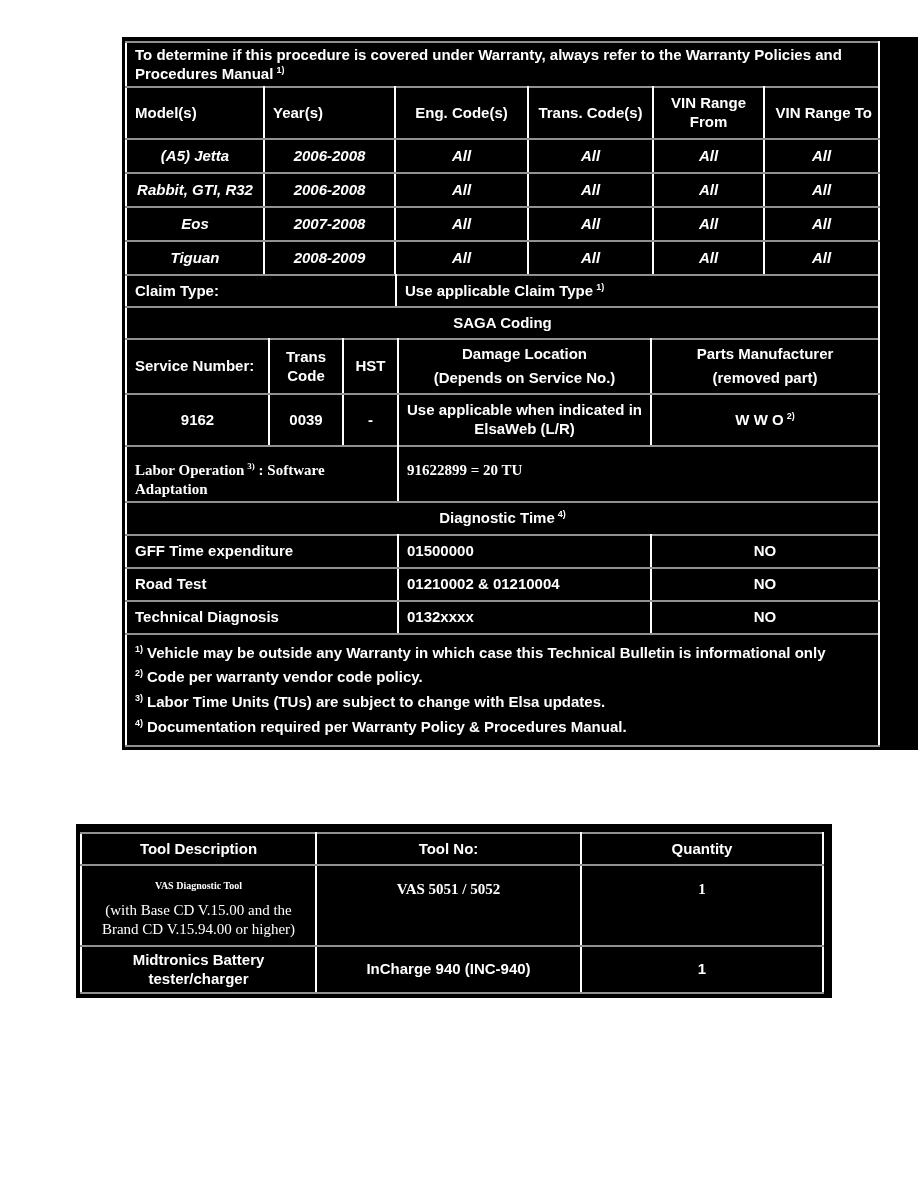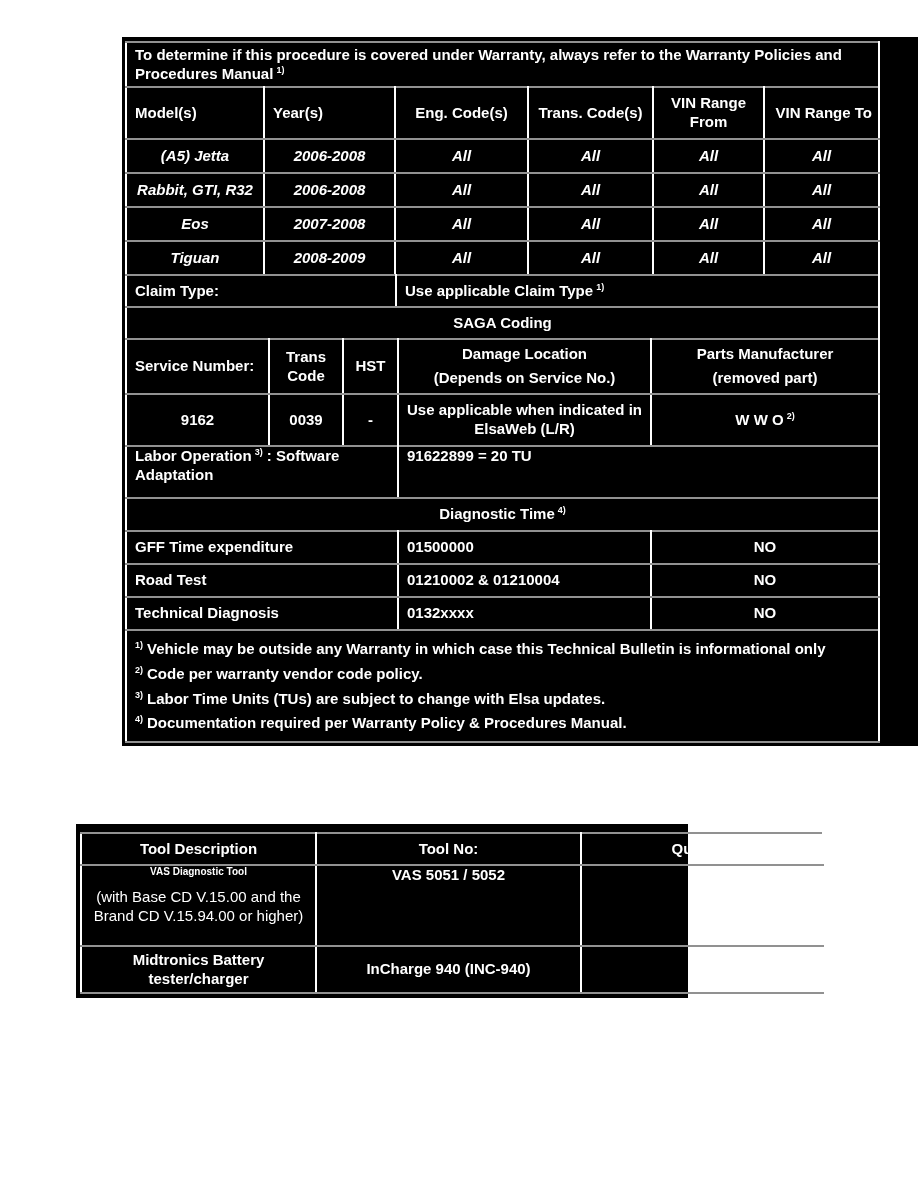--- a/index.html
+++ b/index.html
@@ -10,42 +10,42 @@
     font-family: "Liberation Sans", sans-serif;
     font-weight: bold;
     position: relative;
   }
   .black-box {
     position: absolute;
     background: var(--table-bg, #000000);
     color: var(--text-color, #ffffff);
   }
   #warranty-box { left: 90px; top: 37px; width: 884px; padding: 4px 3px 3px 3px; margin-left: 32px; }
-  #tool-box    { left: 76px; top: 824px; width: 612px; padding: 8px 18px 4px 4px; }
+  #tool-box    { left: 76px; top: 824px; width: 756px; padding: 8px 18px 4px 4px; }
 
   table.sec { border-collapse: collapse; table-layout: fixed; }
   #warranty-box table.sec { width: 753px; }
   #tool-box table.sec { width: 742px; }
   table.sec + table.sec { margin-top: -2px; }
 
   td {
     border-top: 2px solid var(--grid-horizontal, #919191);
     border-bottom: 2px solid var(--grid-horizontal, #919191);
     border-left: 2px solid var(--grid-vertical, #ffffff);
     border-right: 2px solid var(--grid-vertical, #ffffff);
     font-size: 15px;
     line-height: 1.25;
     padding: 2px 6px;
     vertical-align: middle;
     color: var(--text-color, #ffffff);
     overflow: hidden;
   }
   .c { text-align: center; }
   .l { text-align: left; padding-left: 8px; }
-  .top { vertical-align: top; padding-top: 0; }
+  .top { vertical-align: top; padding-top: 14px; font-family: Liberation Serif, serif; }
   .nowrap { white-space: nowrap; text-align: right; }
 
   .rh45 td { height: 45px; }
   .rh52 td { height: 52px; }
   .rh34 td { height: 34px; font-style: italic; }
   .rh32 td { height: 32px; }
   .rh55 td { height: 55px; }
   .rh33 td { height: 33px; }
   .rh81 td { height: 81px; }
   .rh47 td { height: 47px; }

